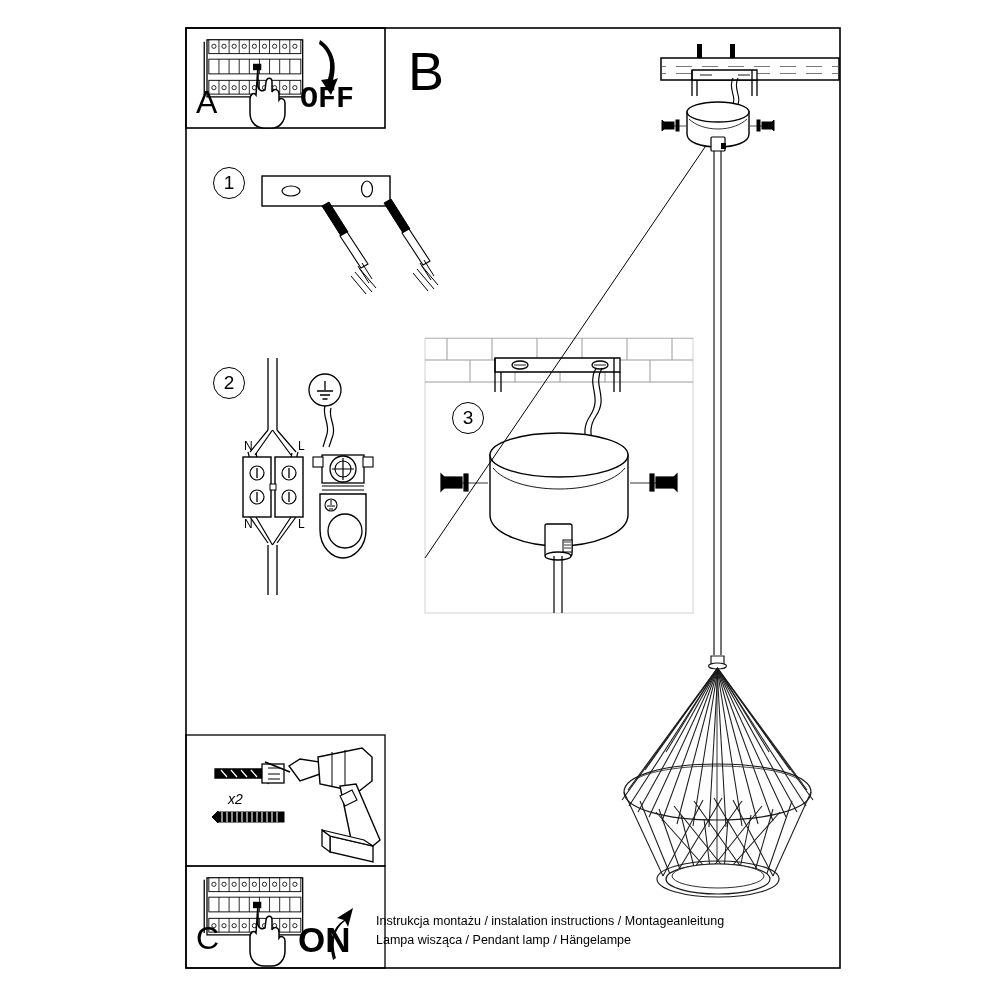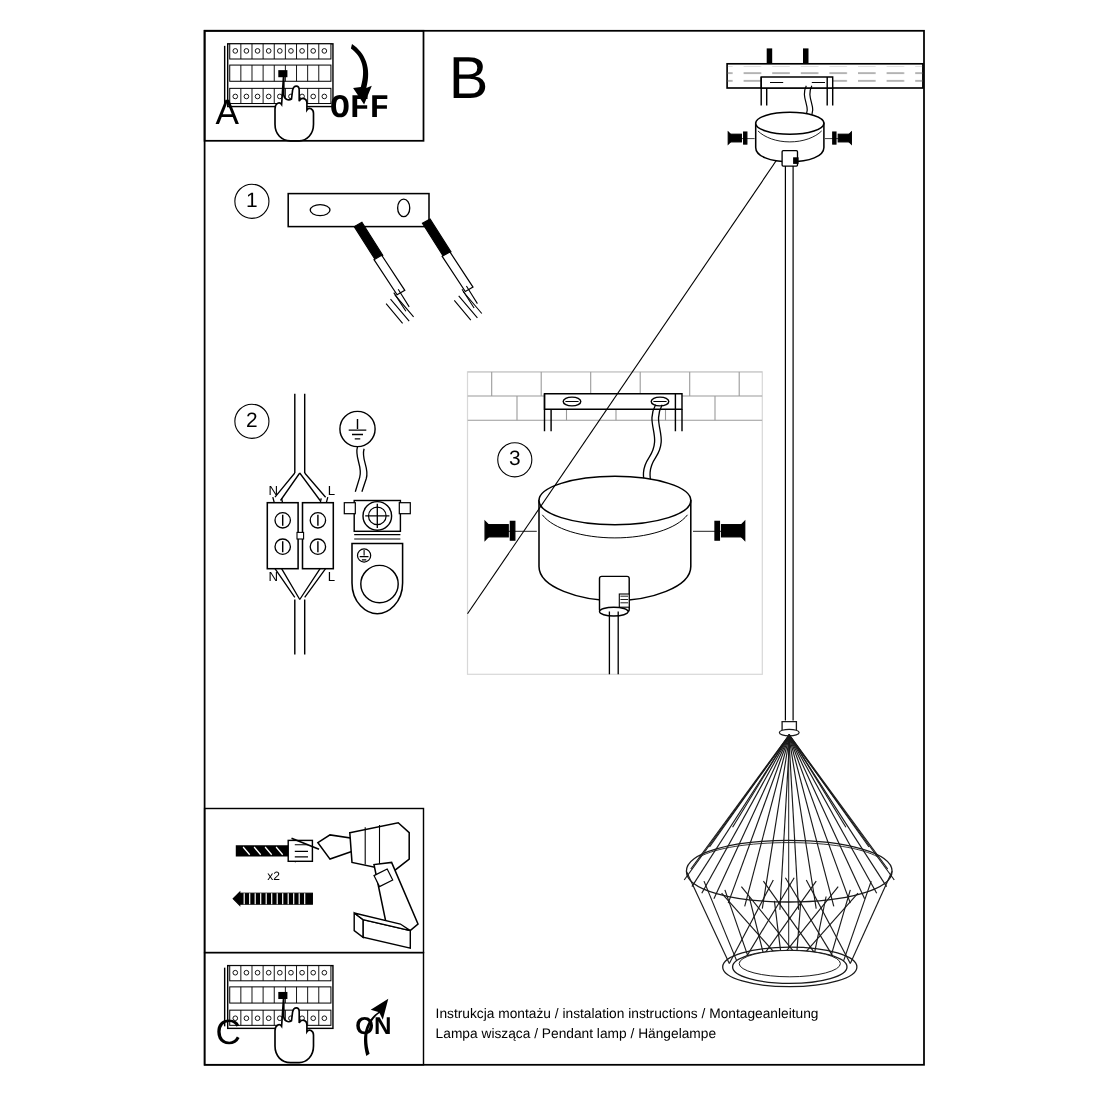--- a/index.html
+++ b/index.html
@@ -5,23 +5,23 @@
   html,body{margin:0;padding:0;background:#ffffff;}
   body{width:1000px;height:1000px;position:relative;overflow:hidden;
        font-family:"Liberation Sans",sans-serif;color:#000;}
   .sheet{position:absolute;left:0;top:0;width:1000px;height:1000px;}
   svg{display:block;}
   .lbl{position:absolute;}
   #label-A{left:196px;top:86px;font-size:32px;line-height:1;}
   #label-B{left:408px;top:44px;font-size:54px;line-height:1;font-weight:400;}
   #label-C{left:196px;top:922px;font-size:32px;line-height:1;}
   #label-OFF{left:300px;top:84px;font-size:30px;font-weight:bold;line-height:1;font-family:Liberation Mono, monospace;}
-  #label-ON{left:298px;top:922px;font-size:22px;font-weight:bold;line-height:1;margin-left:25px;}
-  #label-x2{left:243px;top:792px;font-size:11px;line-height:1;}
-  #caption{left:396px;top:912px;font-size:12.5px;line-height:19px;}
+  #label-ON{left:298px;top:922px;font-size:35px;font-weight:bold;line-height:1;}
+  #label-x2{left:228px;top:792px;font-size:14px;line-height:1;font-style:italic;}
+  #caption{left:376px;top:912px;font-size:12.5px;line-height:19px;}
   #caption div{white-space:nowrap;}
   .stepnum{position:absolute;width:30px;height:30px;border:1.6px solid #000;
            border-radius:50%;text-align:center;font-size:19px;line-height:29px;}
   #step-1{left:213px;top:167px;}
   #step-2{left:213px;top:367px;}
   #step-3{left:452px;top:402px;}
   .nl{position:absolute;font-size:12px;line-height:1;}
 </style>
 </head>
 <body>

